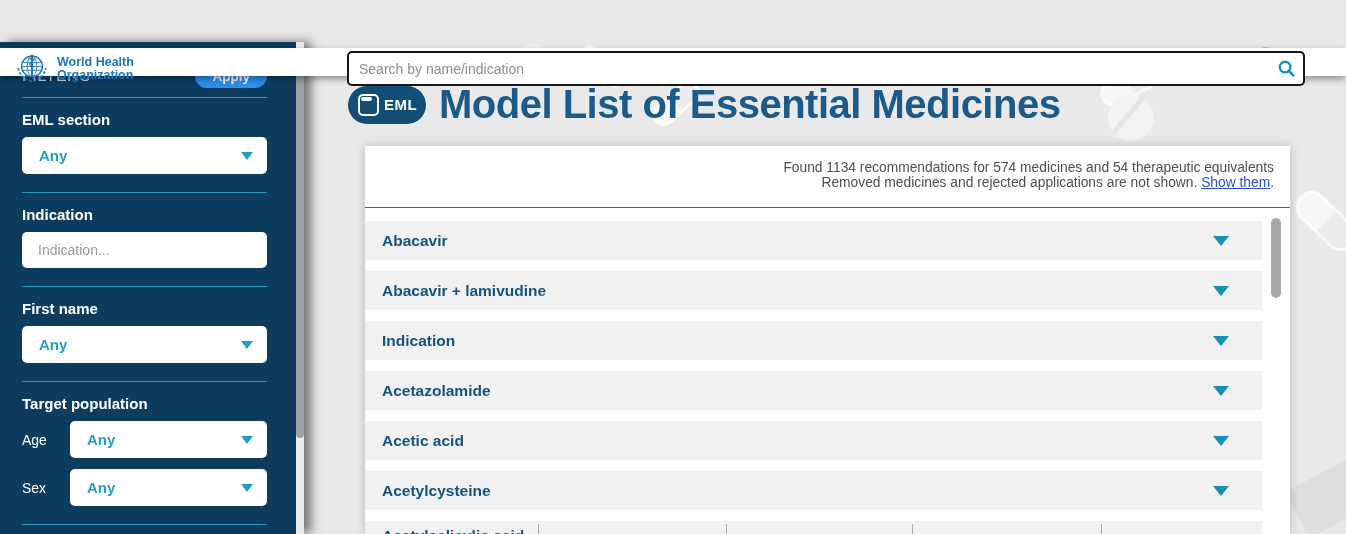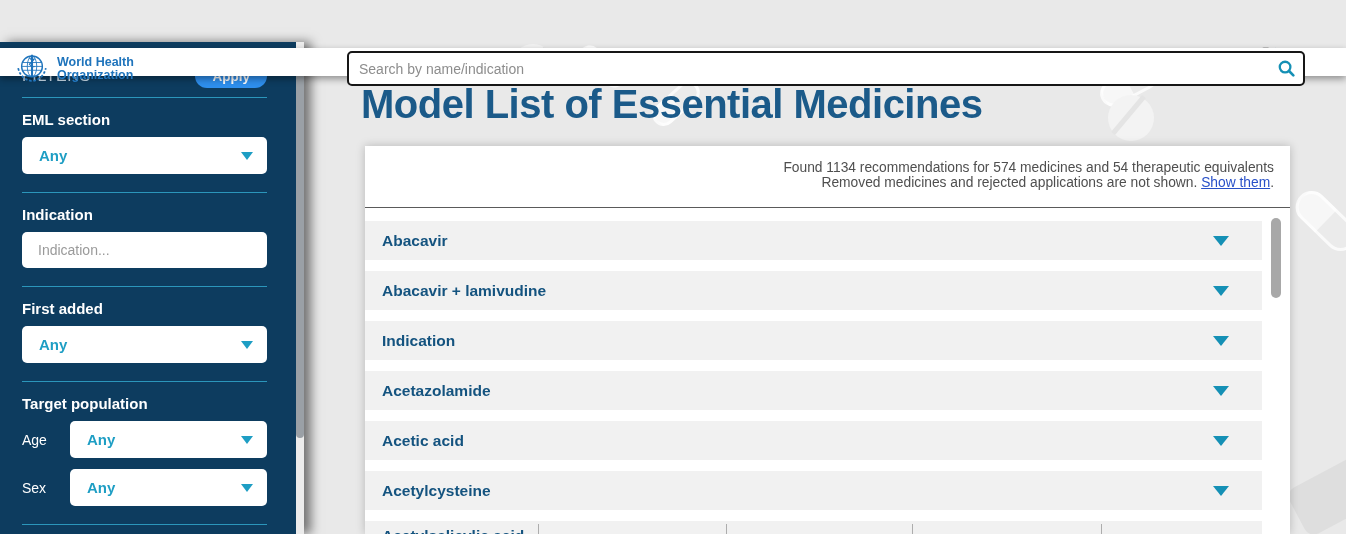--- a/index.html
+++ b/index.html
@@ -136,21 +136,21 @@
       <div class="combo">
         <span class="combo-value">Any</span>
         <span class="tri-sm"></span>
       </div>
       <hr class="sb-divider mt18">
 
       <div class="sb-label">Indication</div>
       <input class="sb-input" type="text" placeholder="Indication..." style="">
       <hr class="sb-divider mt18">
 
-      <div class="sb-label">First added</div>
+      <div class="sb-label">First name</div>
       <div class="combo">
         <span class="combo-value">Any</span>
         <span class="tri-sm"></span>
       </div>
       <hr class="sb-divider mt18">
 
       <div class="sb-label">Target population</div>
       <div class="pop-row">
         <span class="pop-label">Age</span>
         <div class="combo">
@@ -178,20 +178,24 @@
     <div class="export">
       <svg width="26" height="19" viewBox="0 0 27 19">
         <path d="M12 3.5 H7 q-3 0 -3 3 v6 q0 3 3 3 h8 q3 0 3 -3 v-1.5" fill="none" stroke="#3a3a3a" stroke-width="2"></path>
         <line x1="10" y1="7" x2="19" y2="7" stroke="#1590b5" stroke-width="3"></line>
         <polygon points="19,2.5 25.5,7 19,11.5" fill="#1590b5"></polygon>
       </svg>
       <div class="export-label">export</div>
     </div>
 
     <div class="title-row">
+      <div class="eml-badge">
+        <span class="eml-icon"></span>
+        <span class="eml-badge-label">EML</span>
+      </div>
       <h1 class="page-title">Model List of Essential Medicines</h1>
     </div>
 
     <section class="card">
       <div class="summary">
         <div>Found 1134 recommendations for 574 medicines and 54 therapeutic equivalents</div>
         <div><span>Removed medicines and rejected applications are not shown. </span><a>Show them</a><span>.</span></div>
       </div>
       <hr class="card-divider">
 

